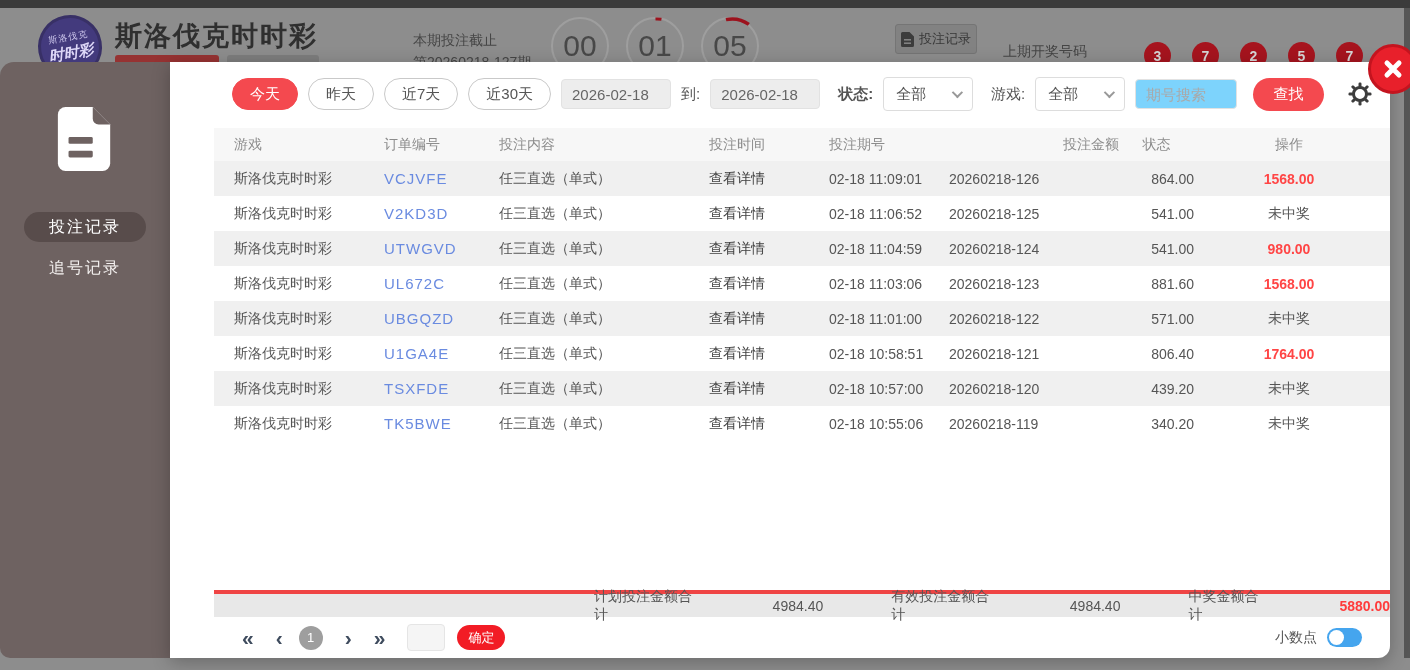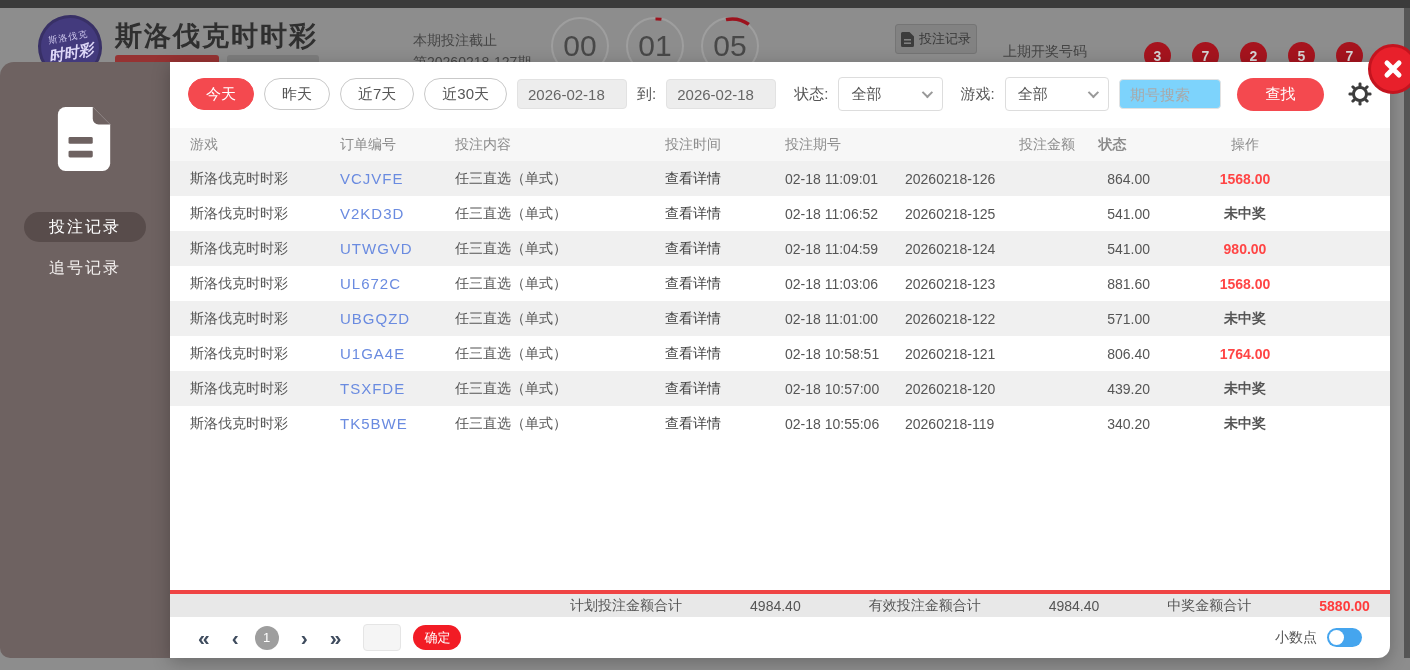--- a/index.html
+++ b/index.html
@@ -35,21 +35,21 @@
   
   .sidebar { position:absolute; left:0; top:62px; width:170px; height:596px; background:#6e6261;
              border-radius:14px 0 0 10px; z-index:2; display:flex; flex-direction:column; align-items:center; }
   .side-icon { margin-top:43px; }
   .side-item-active { margin-top:39px; width:122px; height:30px; background:#584c4b; border-radius:16px;
                       color:#fff; font-size:16px; display:flex; align-items:center; justify-content:center; letter-spacing:2px; }
   .side-item { margin-top:16px; color:#f4f1f0; font-size:16px; letter-spacing:2px; }
 
   .modal-main { position:absolute; left:170px; top:62px; width:1220px; height:596px; background:#fff;
                 border-radius:0 14px 12px 0; z-index:2; box-shadow:0 4px 18px rgba(0,0,0,.25);
-                display:flex; flex-direction:column; }
+                display:flex; flex-direction:column;padding-left:44px; }
 
   
   .filter-bar { height:48px; display:flex; align-items:center; padding:0 18px; gap:10px; margin-top:8px; }
   .pill { height:32px; padding:0 17px; border-radius:16px; font-size:15px; display:flex; align-items:center;
           background:#fff; border:1px solid #c9c9c9; color:#555; cursor:pointer; white-space:nowrap; }
   .pill.active { background:#f4494f; border-color:#f4494f; color:#fff; }
   .date-input { width:110px; height:30px; background:#ededed; border:1px solid #e2e2e2; border-radius:4px;
                 font-size:15px; color:#666; padding:0 10px; font-family:inherit; }
   .flabel { font-size:15px; color:#555; white-space:nowrap; }
   .select { width:114px; height:34px; border:1px solid #ddd; border-radius:4px; background:#fff;
@@ -64,21 +64,21 @@
 
   
   .grid-row { display:grid; grid-template-columns:150px 115px 210px 120px 120px 170px 75px 190px 1fr;
               padding:0 20px; align-items:center; }
   .thead { height:33px; margin-top:10px; background:#f7f7f7; font-size:14px; color:#8c8c8c; }
   .trow { height:35px; font-size:14px; color:#555; }
   .trow.odd { background:#f0f0f0; }
   .c-order { color:#6a8be0; font-size:15px; letter-spacing:1px; cursor:pointer; }
   .c-detail { color:#404040; cursor:pointer; }
   .col-amount { text-align:right; }
-  .col-status { text-align:center;font-weight:bold; }
+  .col-status { text-align:center; }
   .col-action { text-align:center; }
   .c-status.win { color:#ff4545; font-weight:bold; }
 
   .spacer { flex:1; }
 
   
   .totals { height:27px; background:#e8e8e8; border-top:4px solid #ef4444; display:flex; align-items:center;
             font-size:14px; color:#555;justify-content:center; }
   .totals .t-label1 { margin-left:380px; }
   .totals .t-val { margin-left:68px; }
@@ -166,21 +166,21 @@
 <div class="modal-main">
 
   <div class="filter-bar">
     <div class="pill active">今天</div>
     <div class="pill">昨天</div>
     <div class="pill">近7天</div>
     <div class="pill">近30天</div>
     <input class="date-input" value="2026-02-18" style="">
     <span class="flabel">到:</span>
     <input class="date-input" value="2026-02-18" style="">
-    <span class="flabel" style="margin-left:8px;">状态:</span>
+    <span class="flabel" style="margin-left:8px;font-weight:bold;">状态:</span>
     <div class="select">
       <span>全部</span>
       <span class="chev"></span>
     </div>
     <span class="flabel" style="margin-left:8px;">游戏:</span>
     <div class="select">
       <span>全部</span>
       <span class="chev"></span>
     </div>
     <input class="search-input" placeholder="期号搜索" style="">

